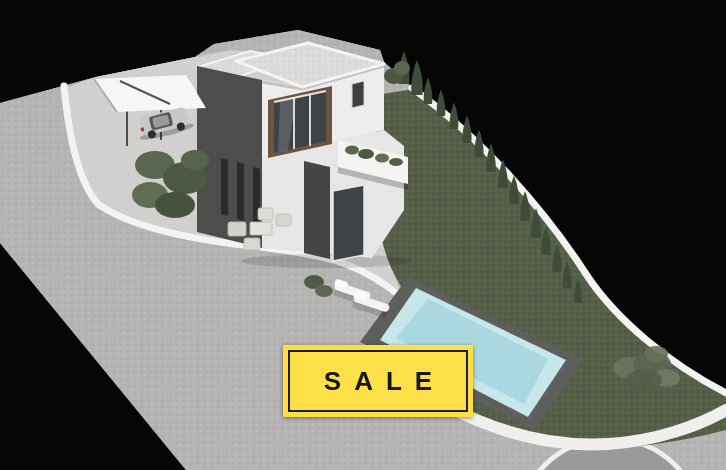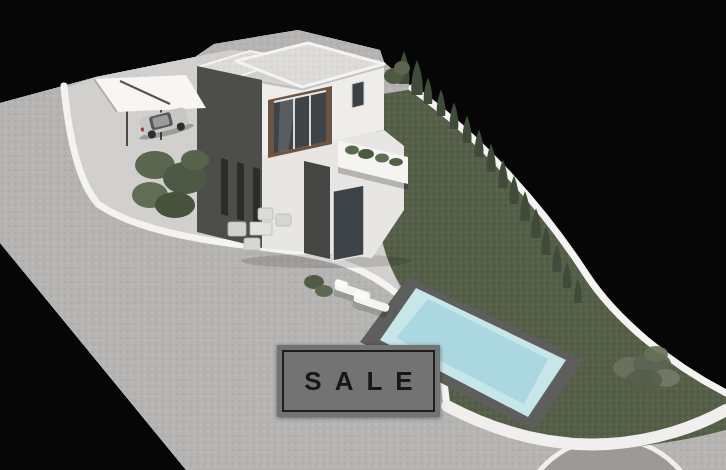--- a/index.html
+++ b/index.html
@@ -1,20 +1,20 @@
 <!DOCTYPE html>
 <html><head>
 <meta charset="utf-8">
 <style>
   html,body{margin:0;padding:0;background:#060606;}
   .stage{position:relative;width:726px;height:470px;overflow:hidden;background:#060606;
          font-family:"Liberation Sans",sans-serif;}
   .stage svg{position:absolute;left:0;top:0;display:block;}
-  .sale-sign{position:absolute;left:277px;top:345px;width:163px;height:72px;
-             background:#737373;box-shadow:0 1px 4px rgba(0,0,0,.45);}
+  .sale-sign{position:absolute;left:283px;top:345px;width:190px;height:72px;
+             background:#fde047;box-shadow:0 1px 4px rgba(0,0,0,.45);}
   .sale-sign-border{position:absolute;left:5px;top:5px;right:5px;bottom:5px;
              border:2.5px solid #1d1d1b;display:flex;align-items:center;justify-content:center;}
   .sale-sign-label{font-size:26px;font-weight:bold;color:#171717;
              letter-spacing:13px;margin-right:-13px;line-height:1;}
 </style>
 </head>
 <body>
 
 <div class="stage">
 

